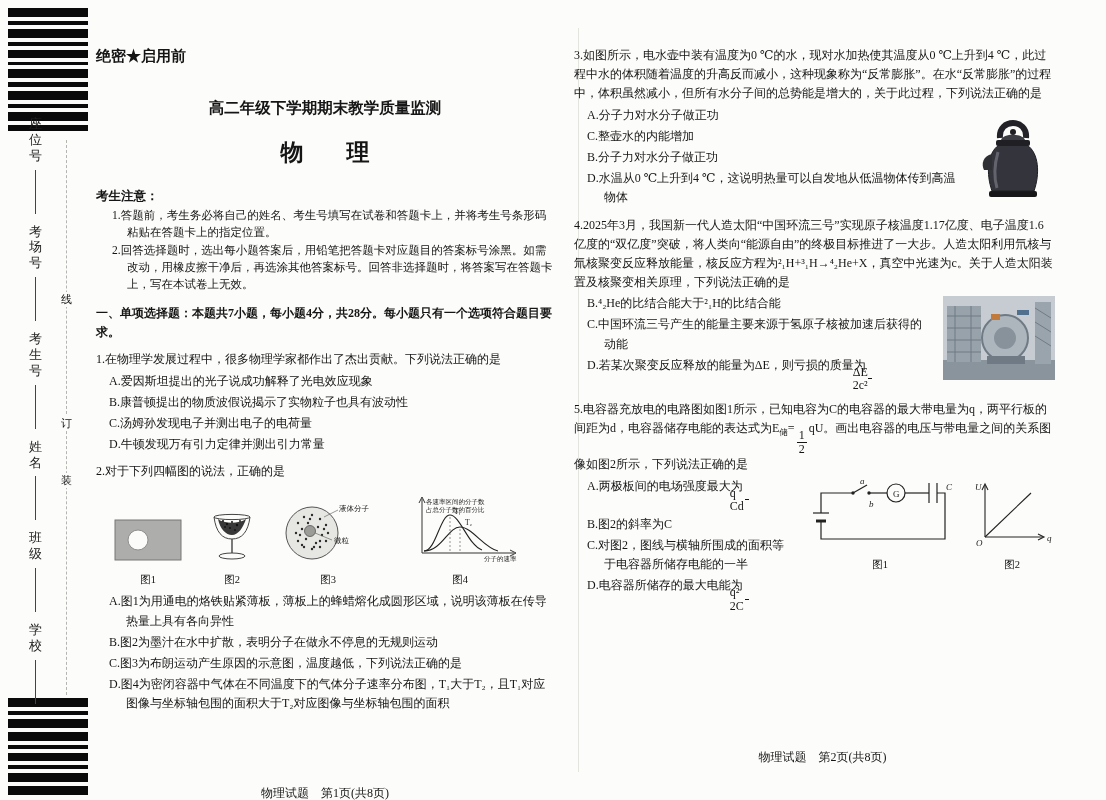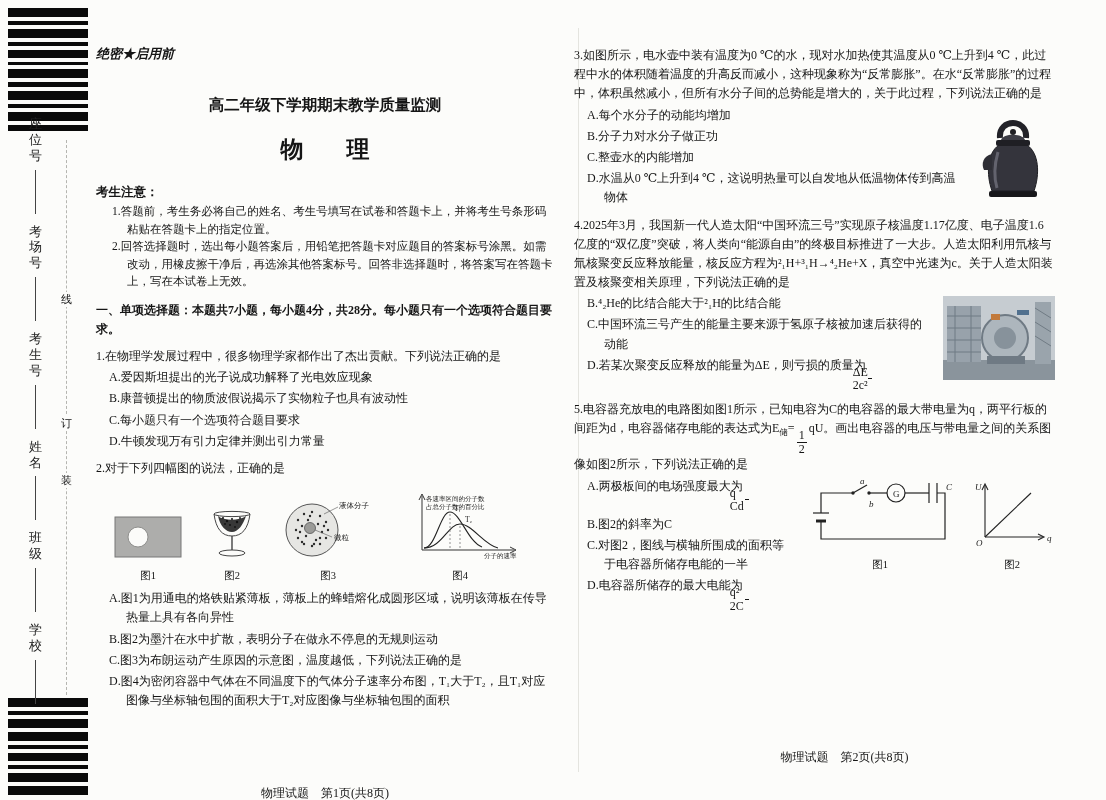--- a/index.html
+++ b/index.html
@@ -20,21 +20,21 @@
   .vfields { position:absolute; left:27px; top:116px; width:17px; }
   .vfield .lbl { font-size:13px; line-height:1.22; word-break:break-all; text-align:center; color:#222; }
   .vfield .blank { width:1px; height:44px; background:#444; margin:6px auto 10px; }
 
   .vr { position:absolute; left:578px; top:28px; height:744px; width:1px; background:#e4e4df; }
 
   .col { position:absolute; font-size:12px; line-height:1.6; }
   .col1 { left:96px; top:44px; width:458px; }
   .col2 { left:574px; top:46px; width:481px; }
 
-  .secrecy { font-weight:bold; font-size:13px;font-style:italic; }
+  .secrecy { font-weight:bold; font-size:15px; }
   .doc-title { text-align:center; font-weight:bold; font-size:15.5px; margin-top:28px; }
   .subject { text-align:center; font-weight:bold; font-size:23px; letter-spacing:10px; text-indent:10px; margin:14px 0 14px; }
   .notice-head { font-weight:bold; font-size:12.5px; margin-bottom:1px; }
   .note { font-size:11.5px; line-height:1.52; margin-left:16px; padding-left:15px; text-indent:-15px; }
   .section-head { font-weight:bold; margin-top:10px; }
   .stem { margin-top:8px; }
   .opt { margin-left:13px; padding-left:17px; text-indent:-17px; margin-top:2px; }
 
   .figrow { display:flex; align-items:flex-end; gap:20px; margin:10px 0 4px 16px; }
   .figbox { text-align:center; }
@@ -43,21 +43,21 @@
   .float-img { float:right; margin:2px 0 6px 10px; }
   .figpair { float:right; margin:0 0 6px 10px; display:flex; gap:14px; align-items:flex-end; }
 
   .frac { display:inline-flex; flex-direction:column; align-items:center; vertical-align:-7px; line-height:1.05; font-size:12px; margin:0 2px; }
   .frac .num { border-bottom:1px solid #151515; padding:0 2px; }
   .frac .den { padding:0 2px; }
   sub { font-size:8.5px; }
 
   .footer { position:absolute; top:749px; text-align:center; font-size:12px; }
   .f1 { left:96px; width:458px;margin-top:36px; }
-  .f2 { left:604px; width:481px;text-align:center; }
+  .f2 { left:582px; width:481px;text-align:center; }
 </style>
 </head>
 <body>
 
 <div class="page">
 
   <div class="bars" style="top:8px">
     <i style="height:9px"></i>
       <i style="height:4px"></i>
       <i style="height:9px"></i>
@@ -124,21 +124,21 @@
 
     <div class="notice-head">考生注意：</div>
     <div class="note">1.答题前，考生务必将自己的姓名、考生号填写在试卷和答题卡上，并将考生号条形码粘贴在答题卡上的指定位置。</div>
     <div class="note">2.回答选择题时，选出每小题答案后，用铅笔把答题卡对应题目的答案标号涂黑。如需改动，用橡皮擦干净后，再选涂其他答案标号。回答非选择题时，将答案写在答题卡上，写在本试卷上无效。</div>
 
     <div class="section-head">一、单项选择题：本题共7小题，每小题4分，共28分。每小题只有一个选项符合题目要求。</div>
 
     <div class="stem">1.在物理学发展过程中，很多物理学家都作出了杰出贡献。下列说法正确的是</div>
     <div class="opt">A.爱因斯坦提出的光子说成功解释了光电效应现象</div>
     <div class="opt">B.康普顿提出的物质波假说揭示了实物粒子也具有波动性</div>
-    <div class="opt">C.每小题只有一个选项符合题目要求</div>
+    <div class="opt">C.汤姆孙发现电子并测出电子的电荷量</div>
     <div class="opt">D.牛顿发现万有引力定律并测出引力常量</div>
 
     <div class="stem">2.对于下列四幅图的说法，正确的是</div>
 
     <div class="figrow">
       <div class="figbox">
         <svg width="72" height="46" viewBox="0 0 72 46">
           <rect x="3" y="3" width="66" height="40" fill="#adadab" stroke="#777" stroke-width="1"></rect>
           <circle cx="26" cy="23" r="10" fill="#fbfbf9" stroke="#8f8f8d"></circle>
         </svg>
@@ -235,23 +235,23 @@
         <rect x="18" y="83" width="48" height="6" rx="2" fill="#17171a"></rect>
         <path d="M21,83 C15,66 16,45 28,37 L56,37 C68,45 69,66 63,83 Z" fill="#34343c" stroke="#1d1d22" stroke-width="1"></path>
         <path d="M27,44 C23,58 23,70 26,80" stroke="#76768а" stroke-width="3" fill="none" opacity="0.55"></path>
         <path d="M27,44 C23,58 23,70 26,80" stroke="#83838f" stroke-width="3" fill="none" opacity="0.6"></path>
         <rect x="25" y="32" width="34" height="6" rx="2" fill="#1f1f24"></rect>
         <path d="M30,32 C32,25 52,25 54,32 Z" fill="#3d3d46"></path>
         <circle cx="42" cy="24" r="3" fill="#1f1f24"></circle>
         <path d="M29,30 C27,10 57,10 55,30" stroke="#222228" stroke-width="6" fill="none"></path>
         <path d="M21,46 C12,48 10,56 13,62 L21,62 Z" fill="#2e2e35"></path>
       </svg>
-      <div class="opt">A.每个水分子的动能均增加</div>
+      <div class="opt">A.分子力对水分子做正功</div>
+      <div class="opt">C.整壶水的内能增加</div>
       <div class="opt">B.分子力对水分子做正功</div>
-      <div class="opt">C.整壶水的内能增加</div>
       <div class="opt">D.水温从0 ℃上升到4 ℃，这说明热量可以自发地从低温物体传到高温物体</div>
       <div style="clear:both"></div>
     </div>
 
     <div class="stem">4.2025年3月，我国新一代人造太阳“中国环流三号”实现原子核温度1.17亿度、电子温度1.6亿度的“双亿度”突破，将人类向“能源自由”的终极目标推进了一大步。人造太阳利用氘核与氚核聚变反应释放能量，核反应方程为²₁H+³₁H→⁴₂He+X，真空中光速为c。关于人造太阳装置及核聚变相关原理，下列说法正确的是</div>
     <div>
       <svg class="float-img" width="112" height="84" viewBox="0 0 112 84">
         <rect width="112" height="84" fill="#c6ccd1"></rect>
         <rect y="64" width="112" height="20" fill="#8a949c"></rect>
         <rect x="4" y="10" width="34" height="56" fill="#98a2ab"></rect>

